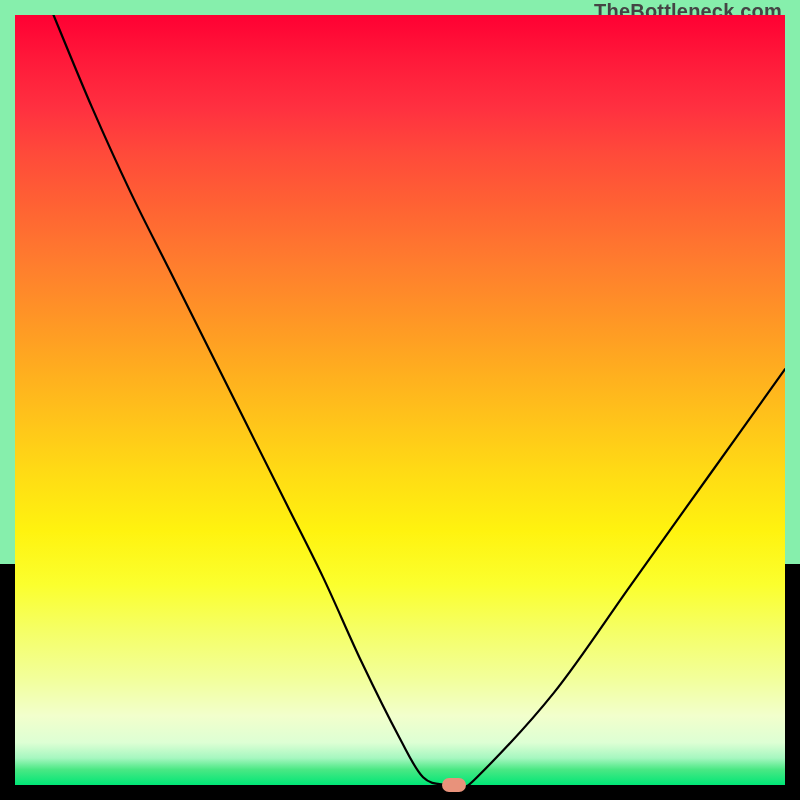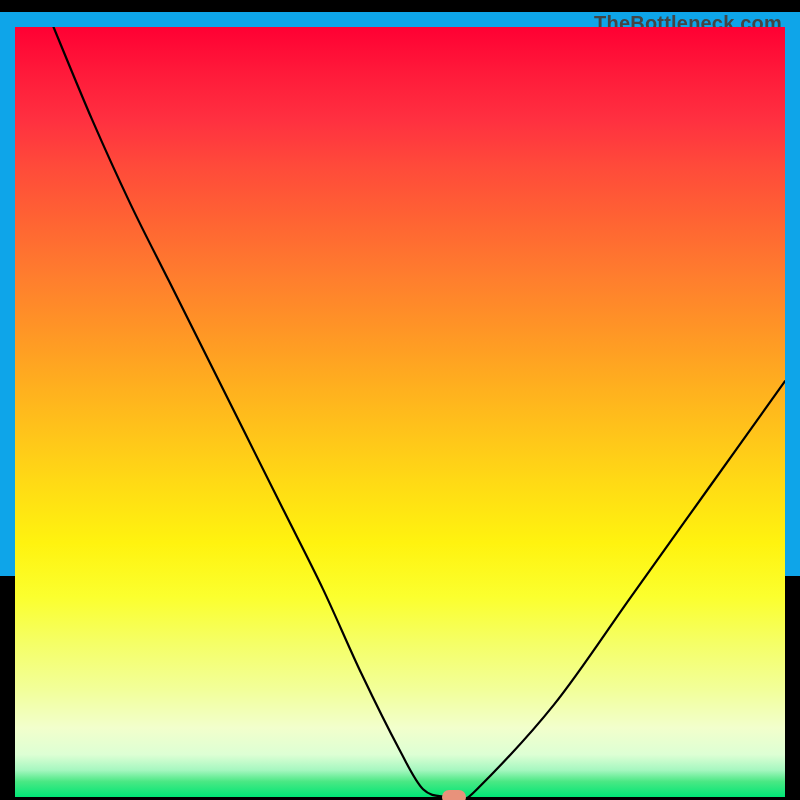--- a/index.html
+++ b/index.html
@@ -7,22 +7,21 @@
     padding: 0;
     width: 800px;
     height: 800px;
     background: #000;
     overflow: hidden;
   }
   .chart-wrap {
     position: relative;
     width: 800px;
     height: 564px;
-    background: #0ea5e9;
-    margin-top: 12px;
+    background: #86efac;
   }
   .plot-area {
     position: absolute;
     left: 15px;
     top: 15px;
     width: 770px;
     height: 770px;
     background: linear-gradient(to bottom,
       #ff0033 0%,
       #ff1a3a 6%,

